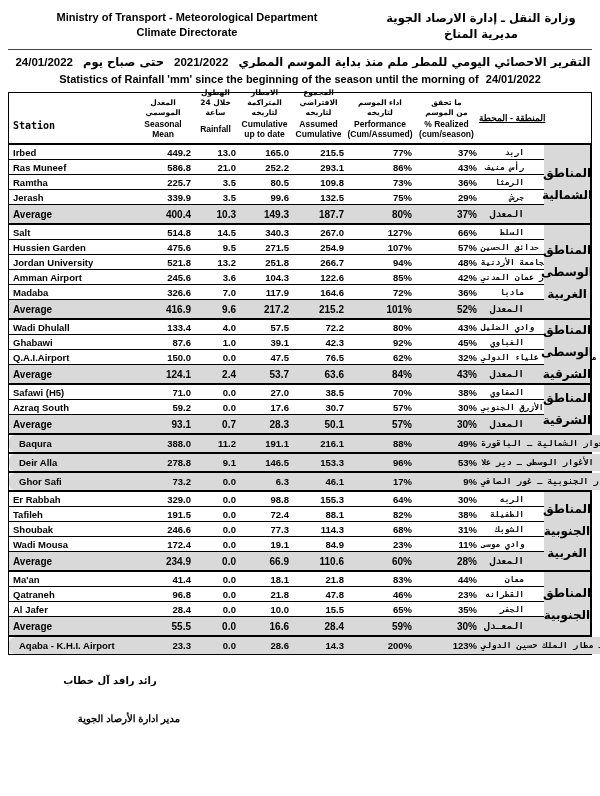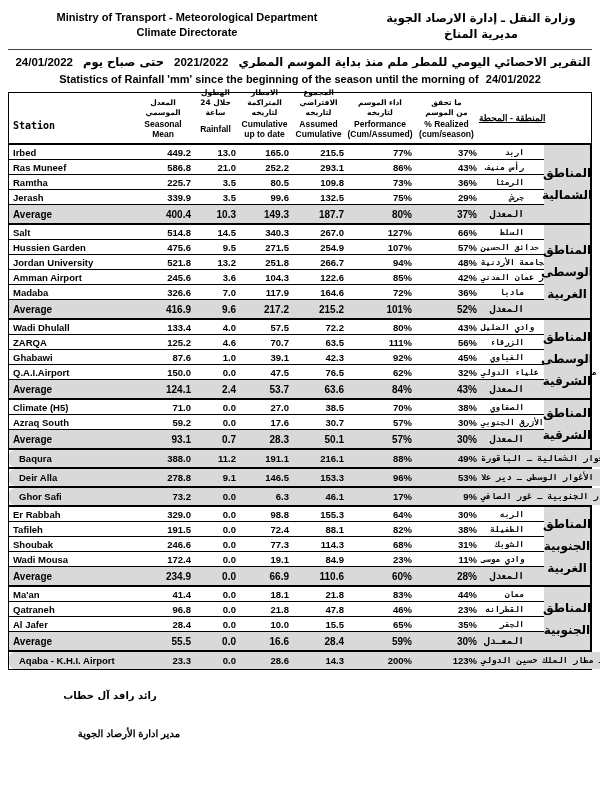--- a/index.html
+++ b/index.html
@@ -295,30 +295,20 @@
               <div class="c-station">Wadi Dhulall</div>
               <div class="c-num">133.4</div>
               <div class="c-num">4.0</div>
               <div class="c-num">57.5</div>
               <div class="c-num">72.2</div>
               <div class="c-num">80%</div>
               <div class="c-num">43%</div>
               <div class="c-ar">وادي الضليل</div>
             </div>
             <div class="row grid-cols">
-              <div class="c-station">ZARQA</div>
-              <div class="c-num">125.2</div>
-              <div class="c-num">4.6</div>
-              <div class="c-num">70.7</div>
-              <div class="c-num">63.5</div>
-              <div class="c-num">111%</div>
-              <div class="c-num">56%</div>
-              <div class="c-ar">الزرقاء</div>
-            </div>
-            <div class="row grid-cols">
               <div class="c-station">Ghabawi</div>
               <div class="c-num">87.6</div>
               <div class="c-num">1.0</div>
               <div class="c-num">39.1</div>
               <div class="c-num">42.3</div>
               <div class="c-num">92%</div>
               <div class="c-num">45%</div>
               <div class="c-ar">الغباوي</div>
             </div>
             <div class="row grid-cols">
@@ -344,21 +334,21 @@
           </div>
           <div class="region-cell">
             <div>المناطق</div>
             <div>الوسطى</div>
             <div>الشرقية</div>
           </div>
         </div>
         <div class="section">
           <div class="rows-area">
             <div class="row grid-cols">
-              <div class="c-station">Climate (H5)</div>
+              <div class="c-station">Safawi (H5)</div>
               <div class="c-num">71.0</div>
               <div class="c-num">0.0</div>
               <div class="c-num">27.0</div>
               <div class="c-num">38.5</div>
               <div class="c-num">70%</div>
               <div class="c-num">38%</div>
               <div class="c-ar">الصفاوي</div>
             </div>
             <div class="row grid-cols">
               <div class="c-station">Azraq South</div>

